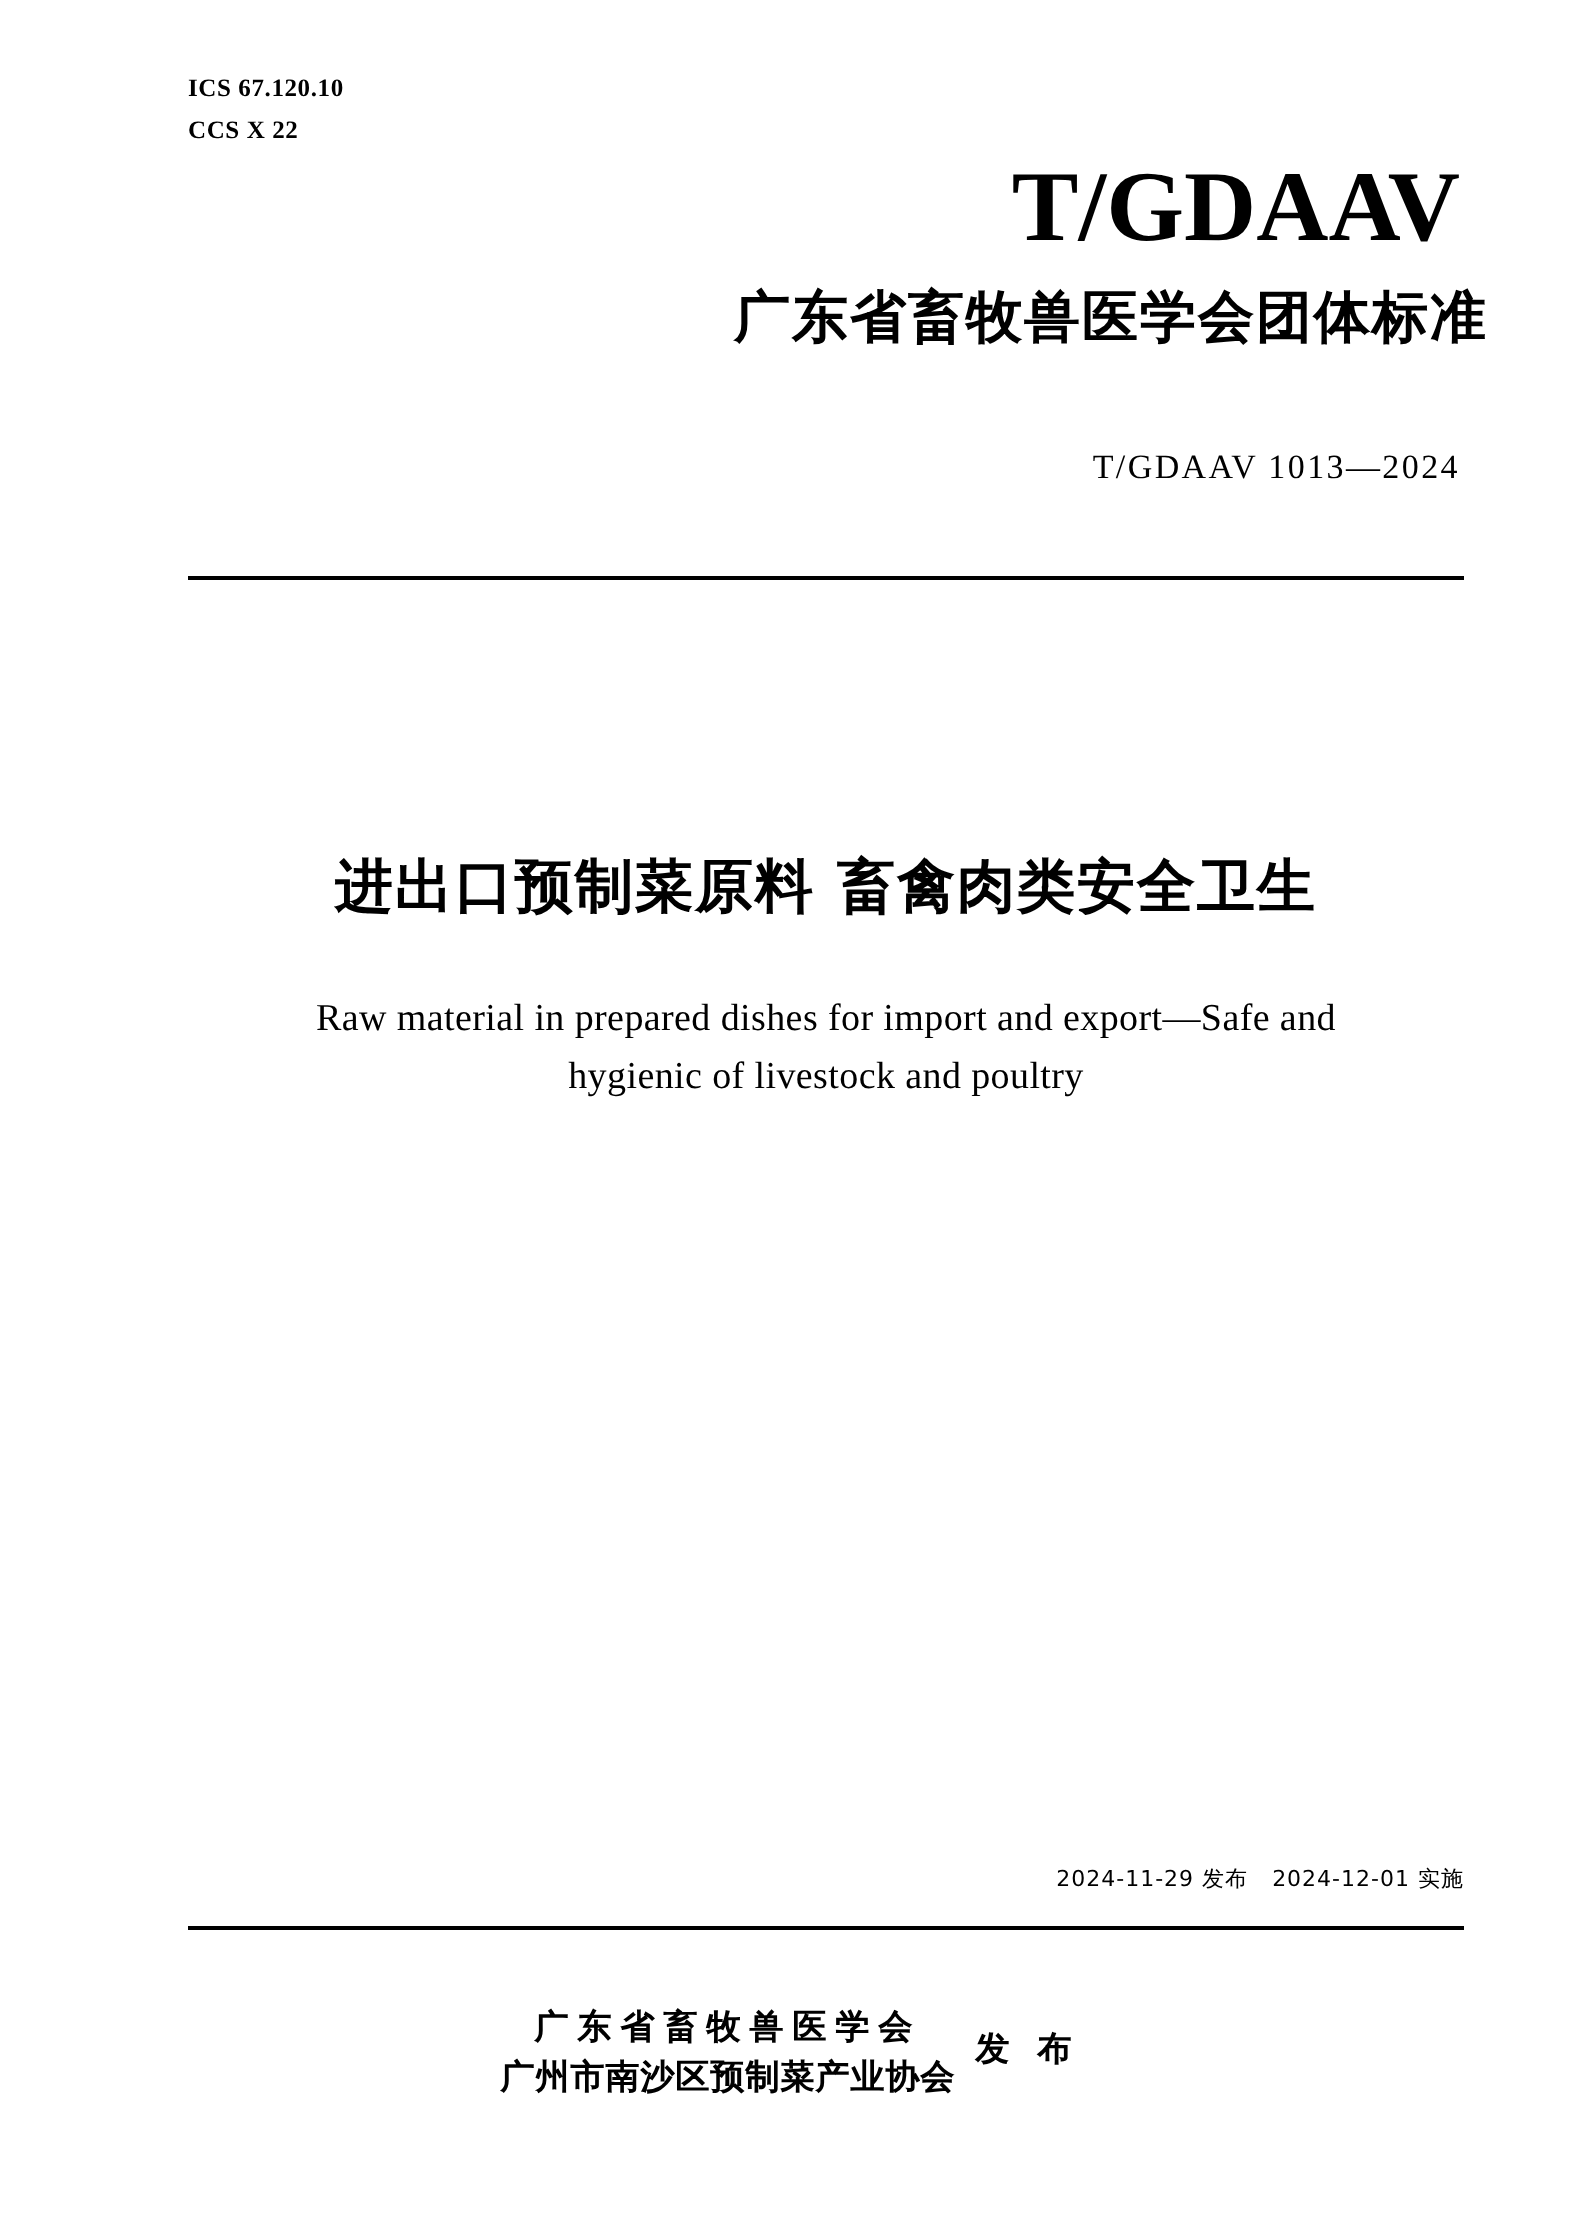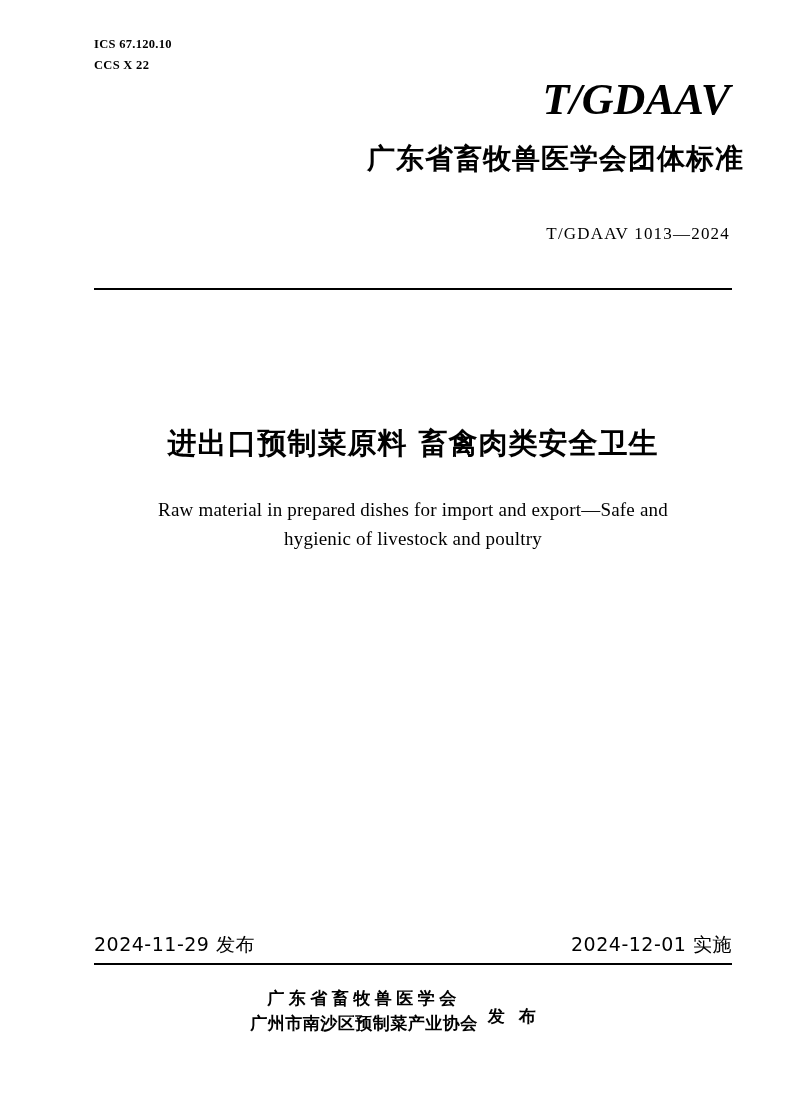--- a/index.html
+++ b/index.html
@@ -35,26 +35,25 @@
   }
   .codes div { white-space: nowrap; }
 
   
   .std-mark {
     position: absolute;
     right: 60px;
     top: 78px;
     font-family: "Liberation Serif", serif;
     font-weight: bold;
-    font-size: 44px;
+    font-size: 50px;
     letter-spacing: 0px;
     line-height: 1;
     text-align: left;
     white-space: nowrap;
-    font-style: italic;
   }
 
   
   .assoc-title {
     position: absolute;
     left: 0;
     right: 46px;
     top: 140px;
     text-align: right;
     font-family: "DejaVu Sans", sans-serif;
@@ -116,44 +115,46 @@
     padding: 0 48px;
   }
 
   
   .dates {
     position: absolute;
     left: 94px;
     right: 58px;
     top: 932px;
     display: flex;
-    justify-content: space-between;
+    justify-content: flex-end;
     align-items: baseline;
     font-family: "DejaVu Sans", sans-serif;
-    font-size: 19px;
+    font-size: 11px;
     font-weight: 500;
     letter-spacing: 0.5px;
+    gap: 12px;
   }
 
   
   .issuer {
     position: absolute;
     left: 0;
     right: 0;
     top: 986px;
     display: flex;
     justify-content: center;
     align-items: center;
   }
   .issuer-names {
     font-family: "DejaVu Sans", sans-serif;
     font-weight: bold;
     font-size: 17px;
     line-height: 1.45;
     text-align: center;
+    margin-top: 16px;
   }
   .issuer-line1 { letter-spacing: 4.5px; }
   .issuer-line2 { letter-spacing: 0.5px; }
   .issuer-verb {
     font-family: "DejaVu Sans", sans-serif;
     font-weight: bold;
     font-size: 17px;
     letter-spacing: 4px;
     margin-left: 10px;
     padding-top: 12px;

